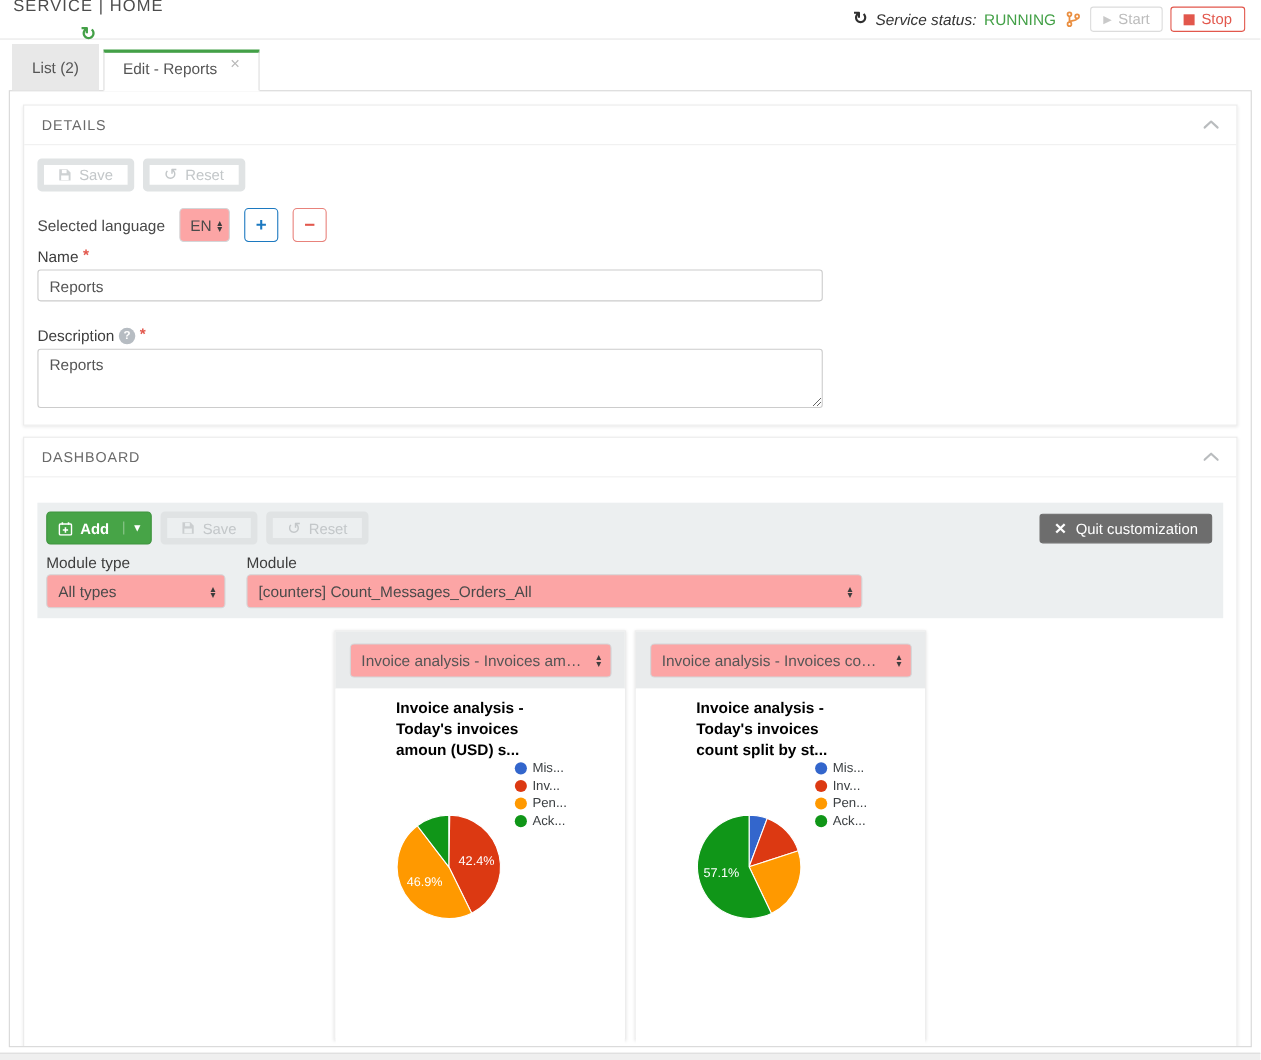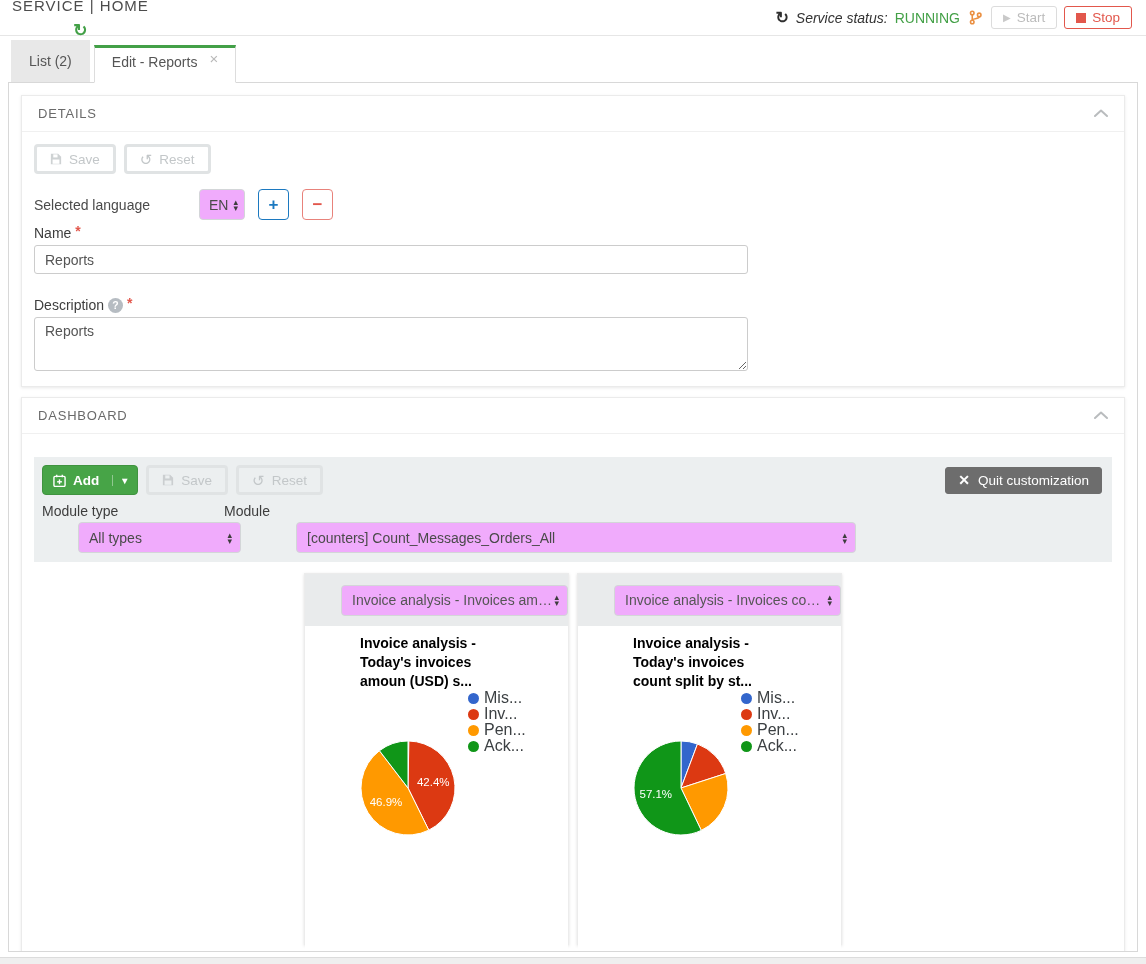--- a/index.html
+++ b/index.html
@@ -37,30 +37,30 @@
 
   .panel { border:1px solid #ebebeb; box-shadow:0 1px 3px rgba(0,0,0,.09); background:#fff; margin-bottom:10px; }
   .panel-header { display:flex; align-items:center; justify-content:space-between;
     padding:10px 16px; border-bottom:1px solid #f0f0f0; }
   .panel-title { font-size:13px; letter-spacing:.8px; color:#6a6a6a; }
   .chevron { cursor:pointer; display:inline-flex; }
   .panel-body { padding:12px; }
 
   
   .btn { display:inline-flex; align-items:center; gap:7px; border-radius:4px; font-size:13.5px;
-    height:30px; padding:0 13px; cursor:pointer; border:3px solid #be185d; background:transparent; }
+    height:30px; padding:0 13px; cursor:pointer; border:6px solid #be185d; background:transparent; }
   .btn-disabled { color:#c3c7c9; border-color:#e0e3e4; cursor:default; }
   .btn-disabled svg { opacity:.8; }
   .icon-reset { font-size:15px; line-height:1; }
   .btn-row { display:flex; gap:8px; }
 
   
   .selectbox { display:inline-flex; align-items:center; justify-content:space-between; gap:1px;
-    background:#f0abfc; border:1px solid #d3d6d8; border-radius:4px; height:31px; padding:0 8px 0 10px;
-    color:#4a4a4a; cursor:pointer;margin-left:36px; }
+    background:#fca5a5; border:1px solid #d3d6d8; border-radius:4px; height:31px; padding:0 8px 0 10px;
+    color:#4a4a4a; cursor:pointer; }
   .updown { display:flex; flex-direction:column; align-items:center; line-height:6px; font-size:9px; color:#3c3c3c; }
   .selectbox-text { white-space:nowrap; overflow:hidden; text-overflow:ellipsis; }
 
   
   .lang-row { display:flex; align-items:center; gap:13px; margin-top:15px; }
   .lang-select { width:46px; padding:0 6px 0 9px; }
   .btn-square { width:31px; height:31px; border-radius:4px; background:#fff; display:inline-flex;
     align-items:center; justify-content:center; font-size:17px; font-weight:bold; cursor:pointer; }
   .btn-plus { border:1px solid #1c79c0; color:#1c79c0; }
   .btn-minus { border:1px solid #e8827b; color:#e2574c; }
@@ -92,21 +92,21 @@
   .widgets-row { display:flex; justify-content:center; gap:8px; margin-top:11px; }
   .widget { width:265px; height:372px; background:#fff; border:1px solid #ececec;
     box-shadow:0 1px 3px rgba(0,0,0,.13); }
   .widget-header { height:52px; background:#e9ebec; display:flex; align-items:center; justify-content:center; }
   .widget-select { width:238px; color:#555; }
   .widget-select .selectbox-text { max-width:200px; }
   .widget-body { position:relative; height:406px; background:#fff; }
   .chart-title { position:absolute; left:55px; top:8px; font-weight:bold; font-size:14px;
     line-height:19px; color:#000; }
   .chart-legend { position:absolute; left:163px; top:64px; }
-  .legend-row { display:flex; align-items:center; height:16px; font-size:16px; color:#3c4043; }
+  .legend-row { display:flex; align-items:center; height:16px; font-size:12px; color:#3c4043; }
   .legend-dot { width:11px; height:11px; border-radius:50%; margin-right:5px; flex:none; }
   svg.pie { position:absolute; left:43px; top:102px; }
 
   
   .footer-strip { position:absolute; left:0; bottom:0; width:100%; height:7px; background:#efefef;
     border-top:1px solid #dcdcdc; }
 </style>
 </head>
 <body>
 

